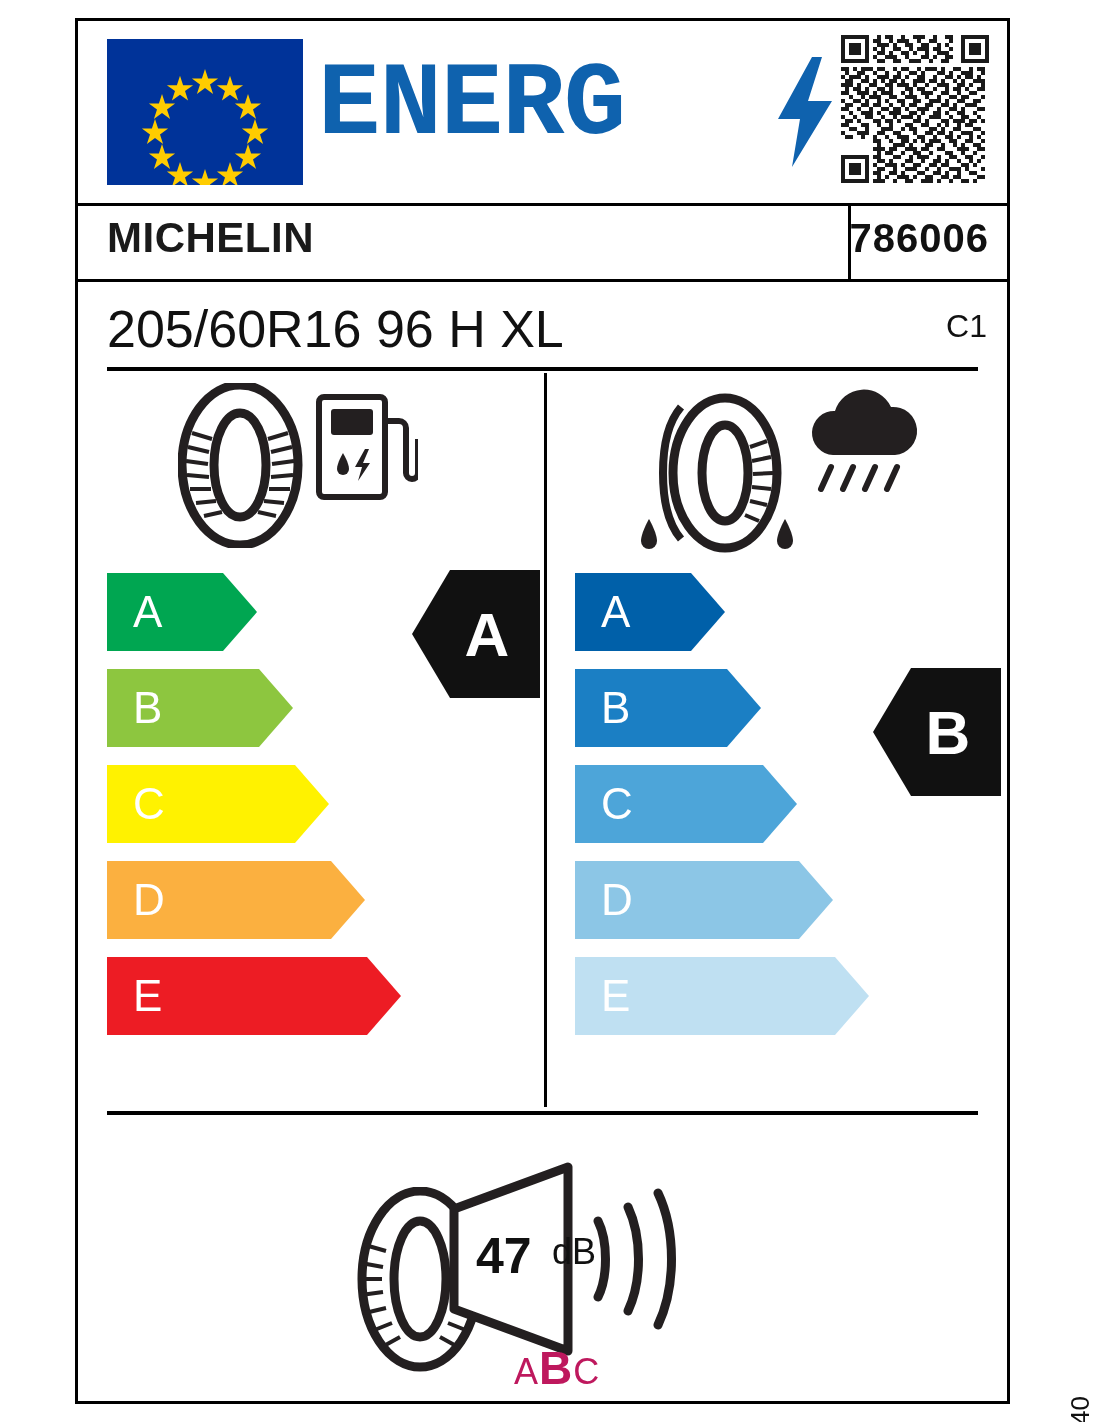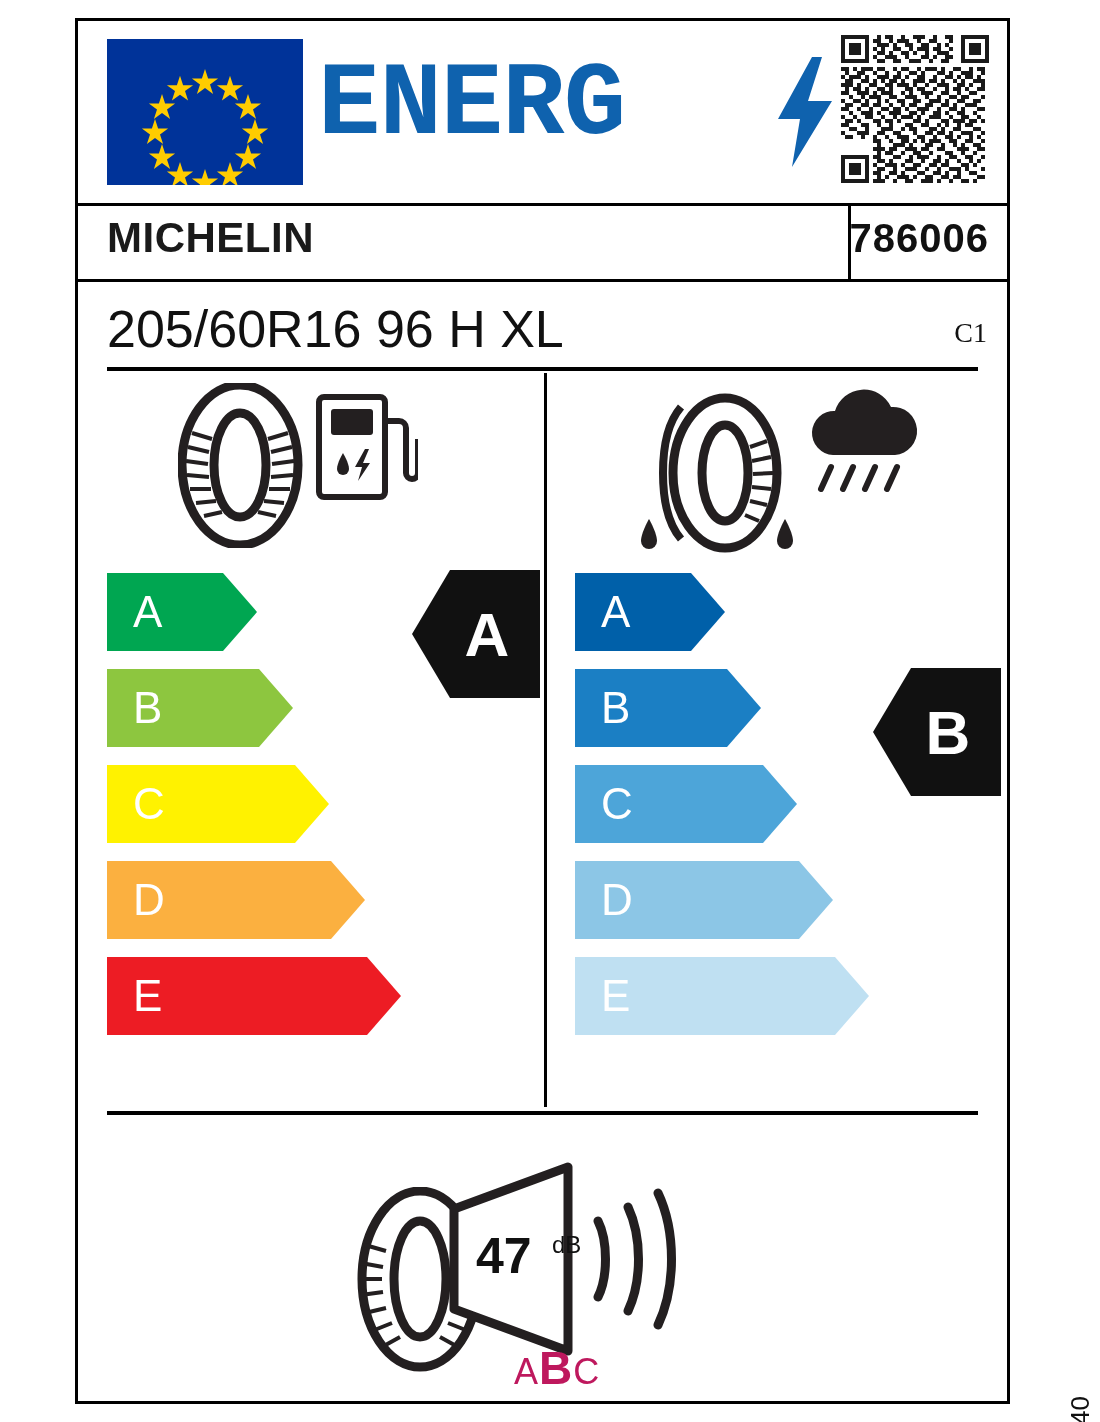--- a/index.html
+++ b/index.html
@@ -119,25 +119,24 @@
     left: 29px;
     top: 12px;
     font-size: 52px;
     line-height: 60px;
     color: #111;
     margin-top: 8px;
   }
   .class-code {
     position: absolute;
     right: 20px;
-    top: 28px;
-    font-size: 28px;
+    top: 21px;
+    font-size: 32px;
     line-height: 52px;
     color: #111;
-    font-family: Liberation Serif, serif;
   }
   .divider-v {
     position: absolute;
     left: 466px;
     top: 352px;
     width: 3px;
     height: 734px;
     background: #000;
   }
 
@@ -196,21 +195,21 @@
     left: 398px;
     top: 108px;
     font-size: 50px;
     font-weight: bold;
     color: #111;
   }
   .noise-db {
     position: absolute;
     left: 474px;
     top: 112px;
-    font-size: 24px;
+    font-size: 36px;
     color: #111;
   }
   .noise-classes {
     position: absolute;
     left: 436px;
     top: 222px;
     font-size: 36px;
     color: #be185d;
     letter-spacing: 1px;
   }

